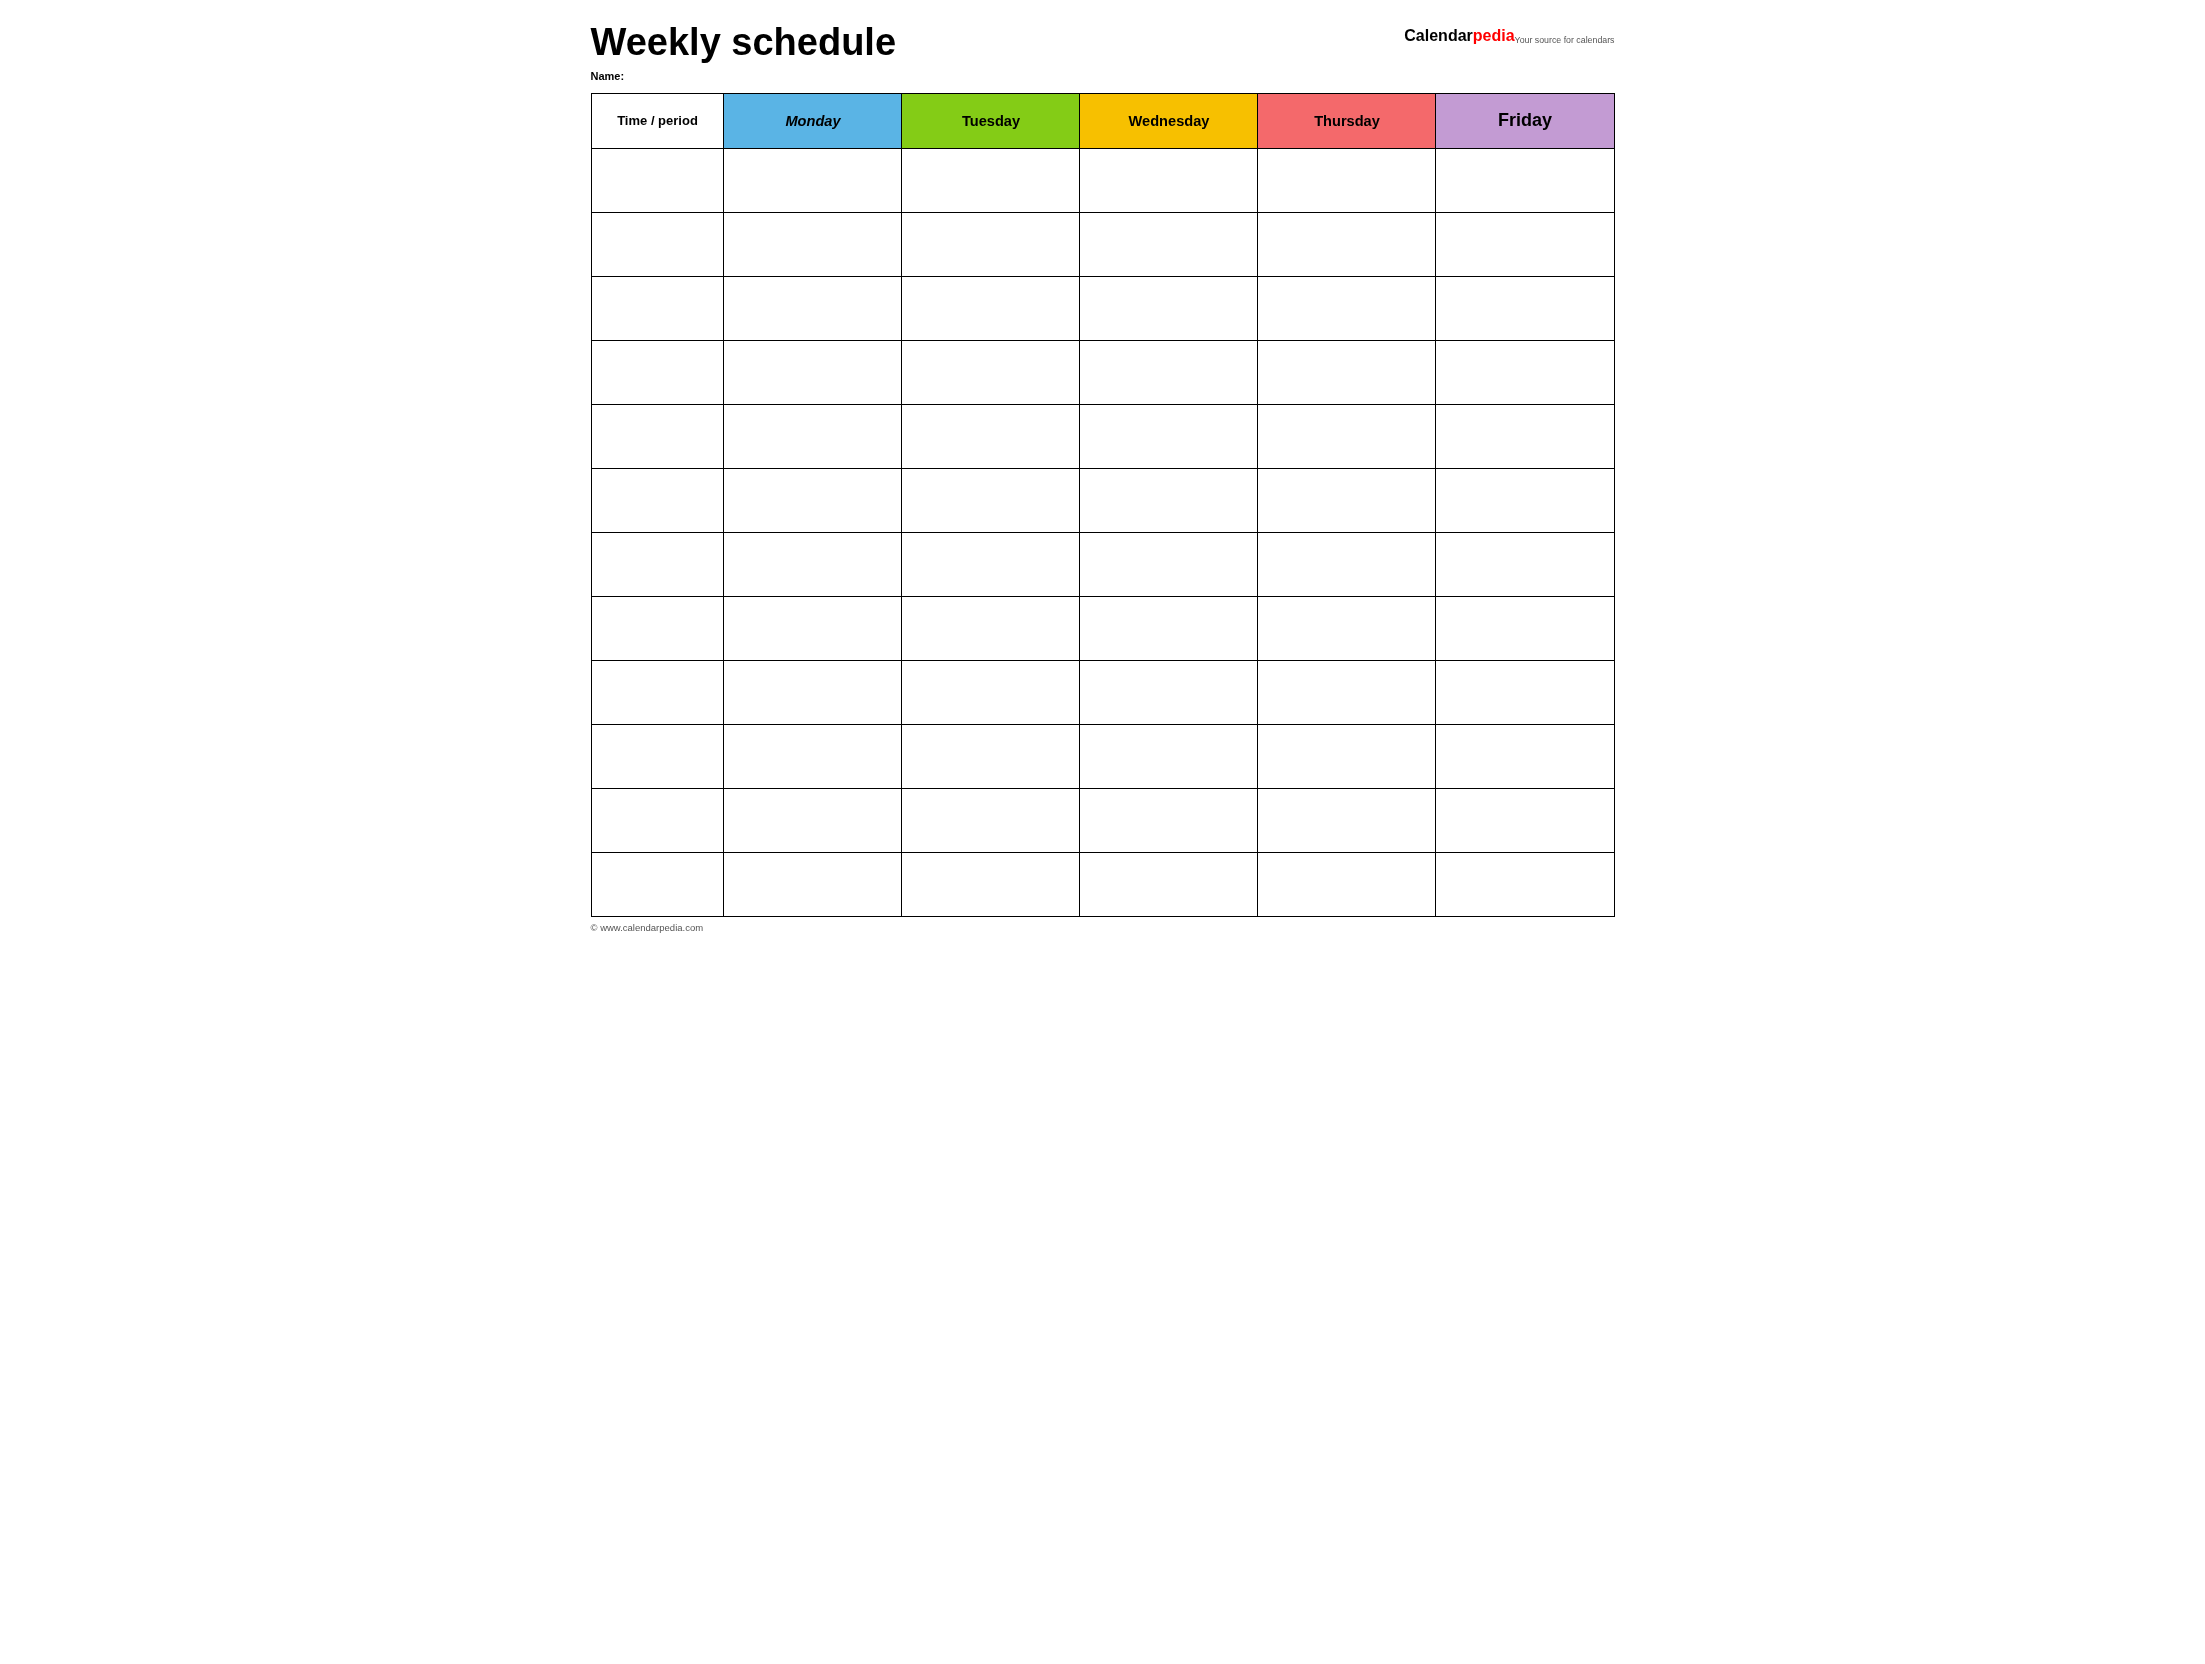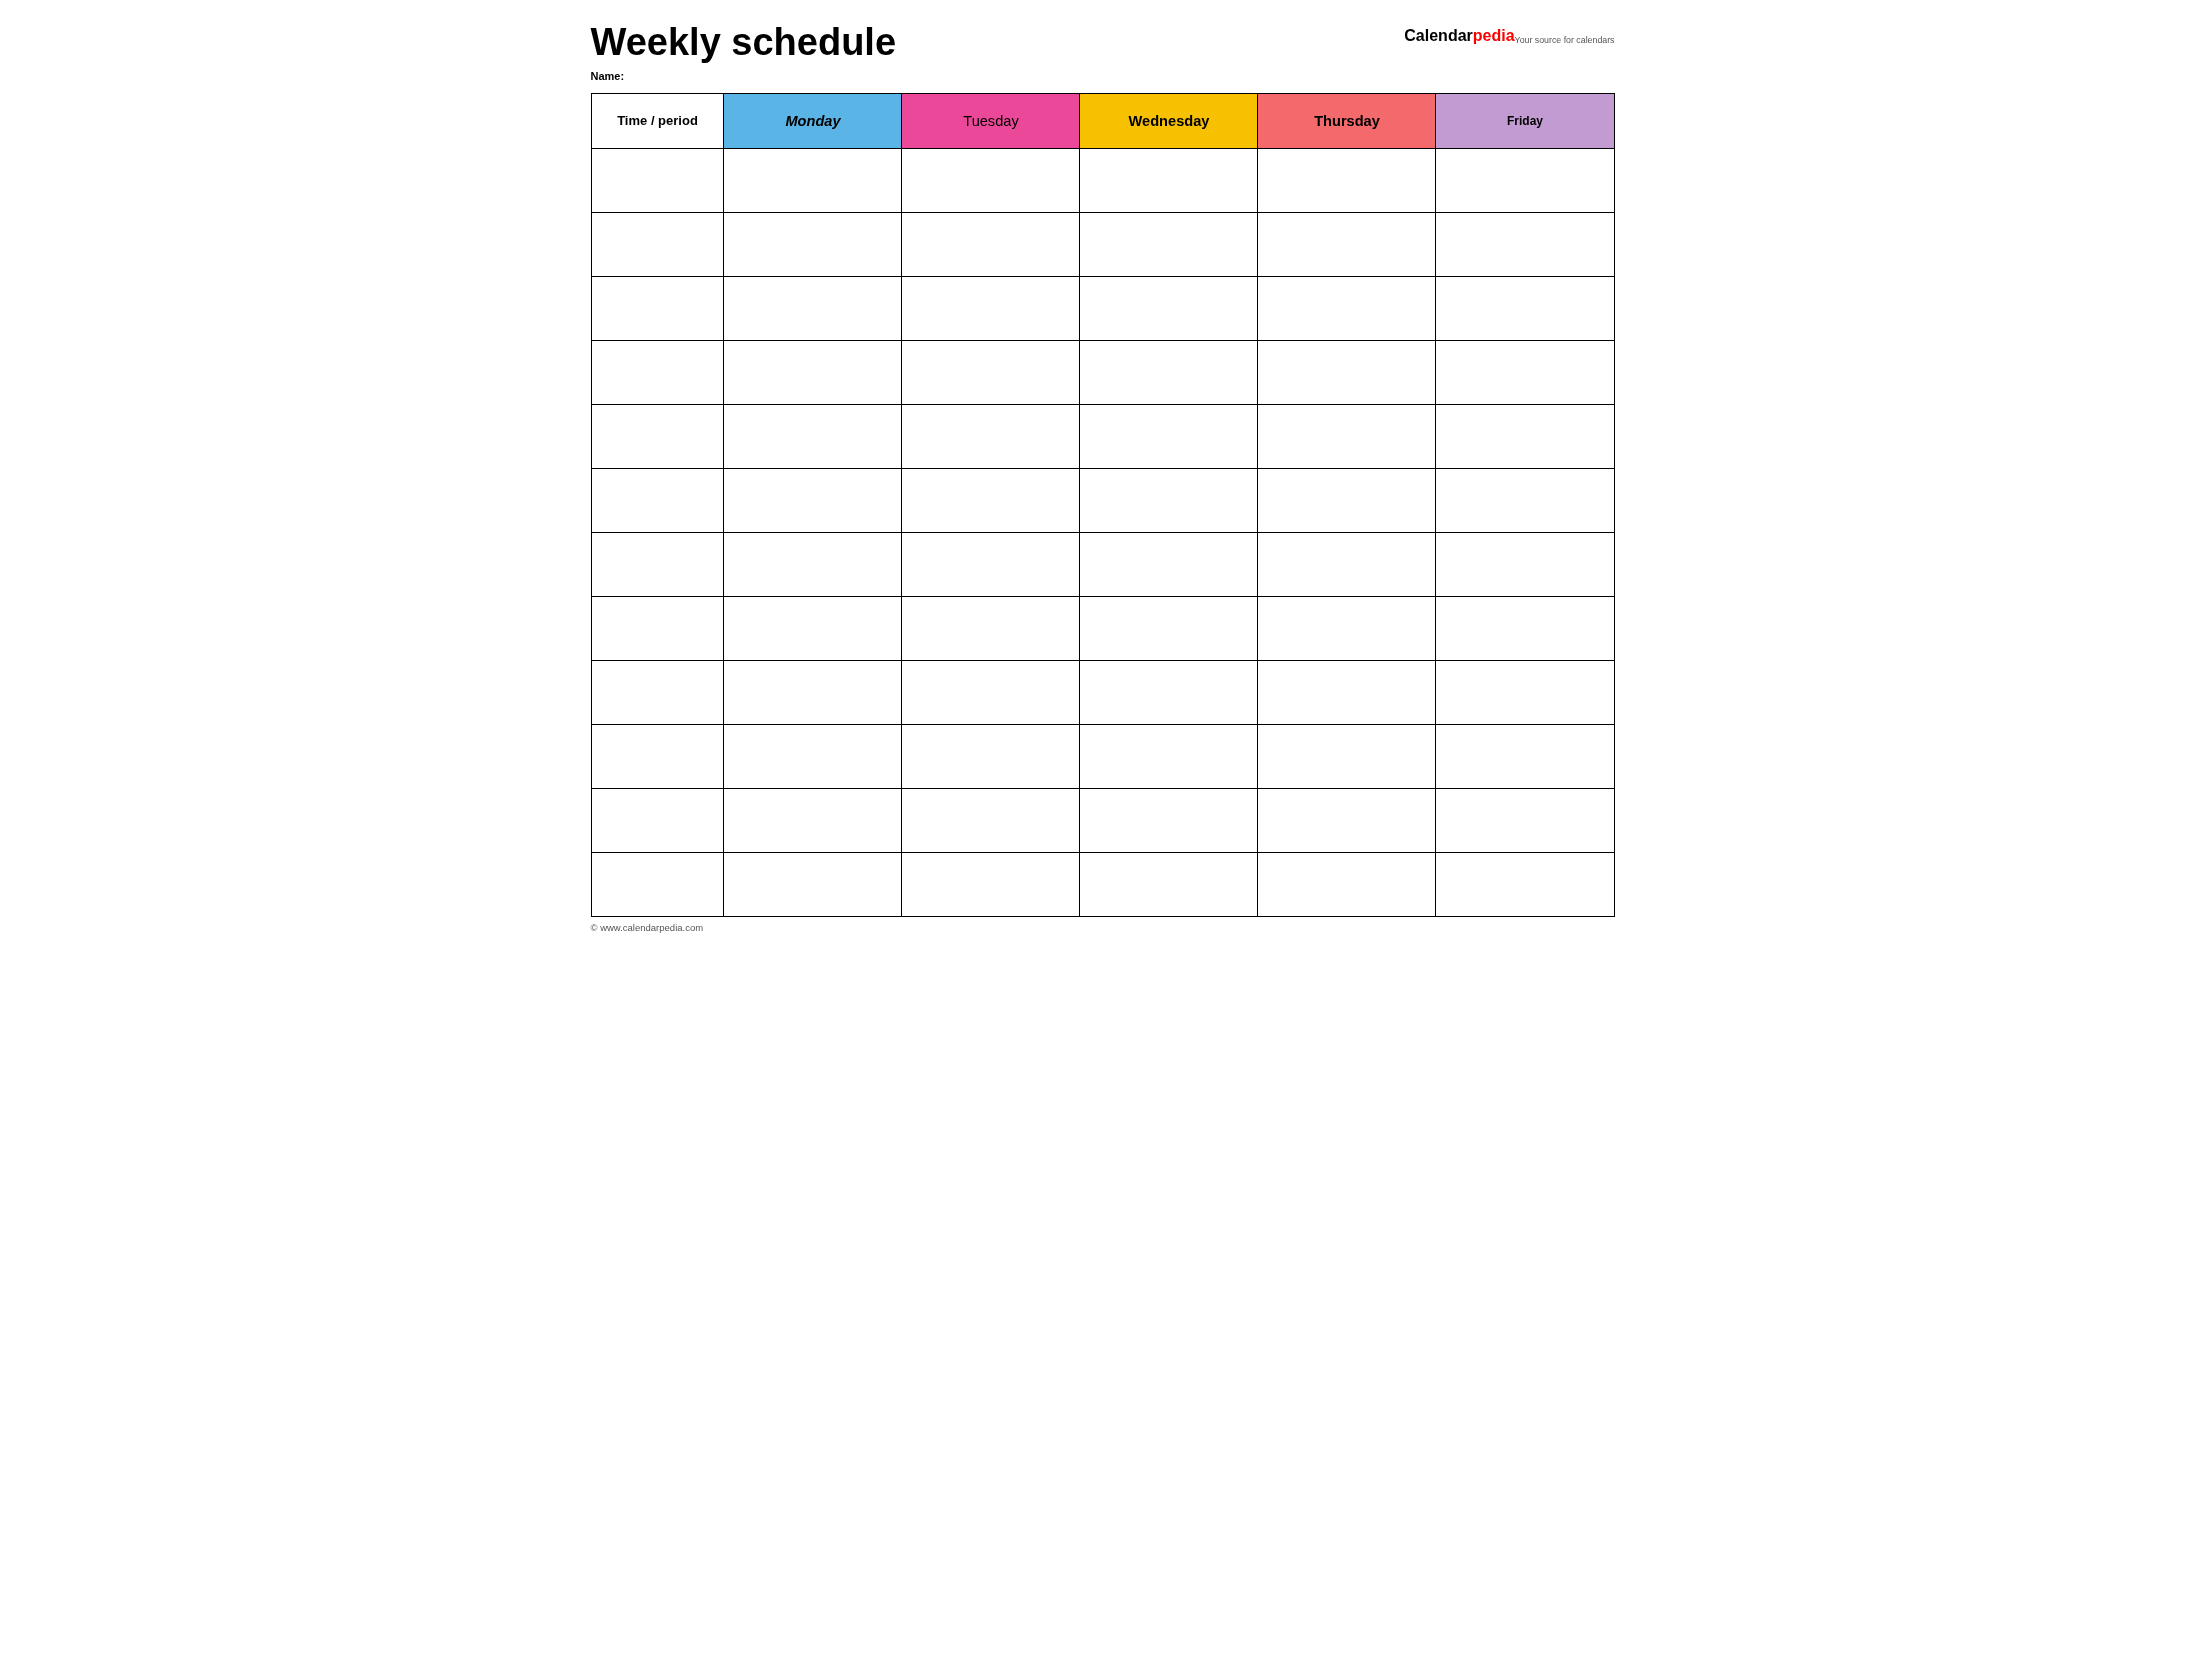--- a/index.html
+++ b/index.html
@@ -107,22 +107,22 @@
       width: 17.4%;
       background: #5ab4e5;
       font-weight: bold;
       font-size: 14.6px;
       color: #000000;
       font-style: italic;
     }
 
     .col-tuesday {
       width: 17.4%;
-      background: #ec4899;
-      font-weight: normal;
+      background: #84cc16;
+      font-weight: bold;
       font-size: 14.6px;
       color: #000000;
     }
 
     .col-wednesday {
       width: 17.4%;
       background: #f7c000;
       font-weight: bold;
       font-size: 14.6px;
       color: #000000;
@@ -133,21 +133,21 @@
       background: #f4696b;
       font-weight: bold;
       font-size: 14.6px;
       color: #000000;
     }
 
     .col-friday {
       width: 17.4%;
       background: #c39bd3;
       font-weight: bold;
-      font-size: 12px;
+      font-size: 18px;
       color: #000000;
     }
 
     .schedule-table tbody td {
       background: #ffffff;
       height: 64px;
     }
 
     .footer-text {
       font-size: 9.5px;

